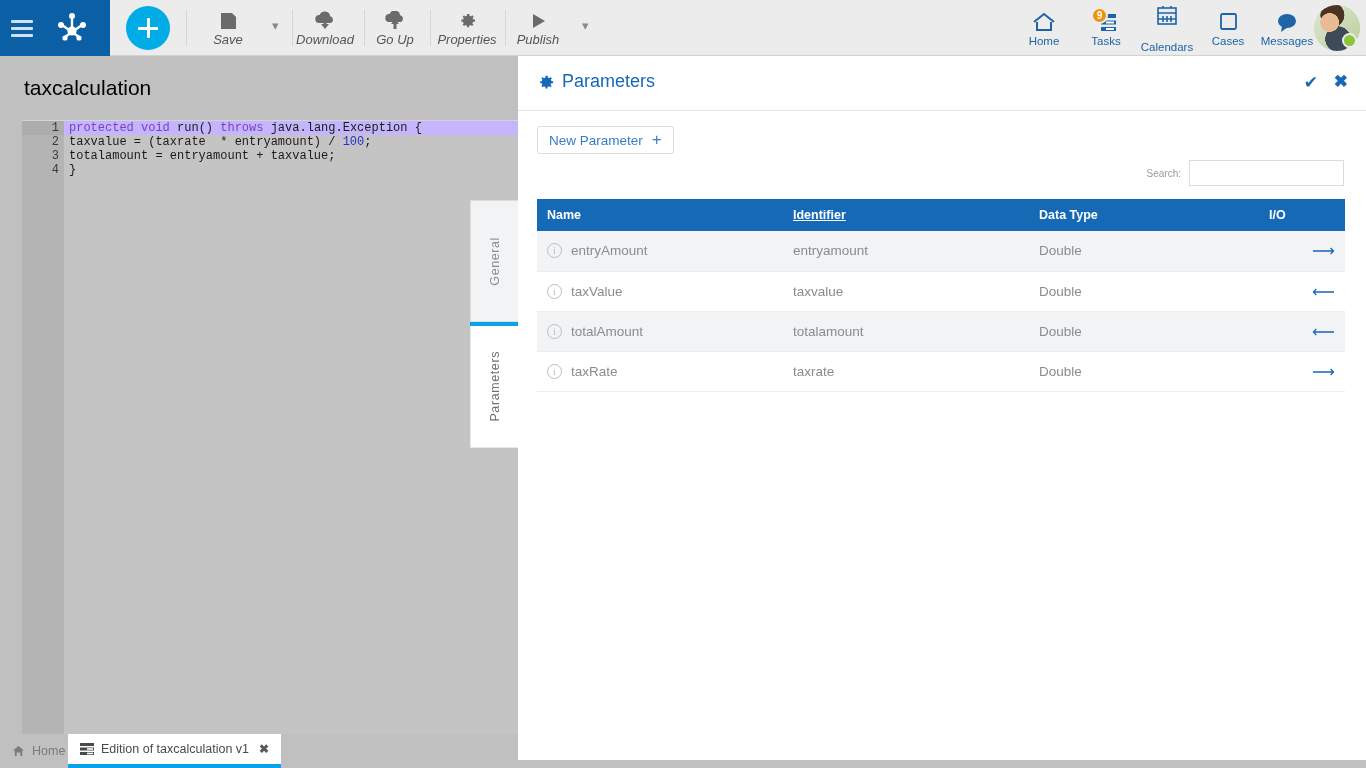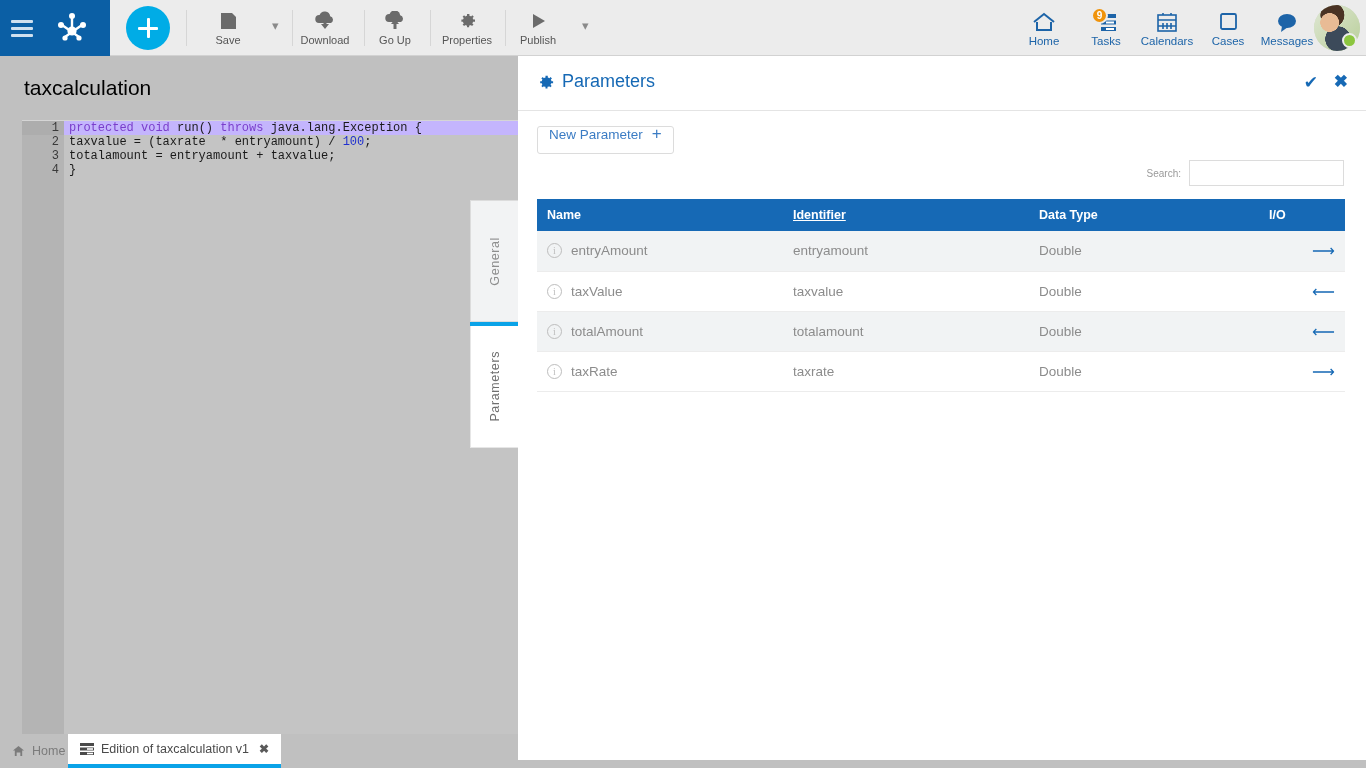--- a/index.html
+++ b/index.html
@@ -22,21 +22,21 @@
   #plusbtn { position:absolute; left:126px; top:6px; width:44px; height:44px;
              border-radius:50%; background:#00ace6; cursor:pointer; }
   #plusbtn::before, #plusbtn::after { content:""; position:absolute; background:#fff; border-radius:1px; }
   #plusbtn::before { left:12px; top:20.5px; width:20px; height:3px; }
   #plusbtn::after  { left:20.5px; top:12px; width:3px; height:20px; }
 
   .tsep { position:absolute; top:10px; width:1px; height:36px; background:#d6d6d6; }
 
   .titem { position:absolute; top:4px; height:48px; display:flex; flex-direction:column;
            align-items:center; justify-content:center; gap:2px; cursor:pointer; }
-  .titem .tlabel { font-size:11px; color:#555; line-height:12px; }
+  .titem .tlabel { font-size:13px; color:#555; line-height:12px;font-style:italic; }
   .ticon { height:22px; display:flex; align-items:center; justify-content:center; color:#6b6b6b; }
   .caret { position:absolute; top:18px; cursor:pointer; color:#8a8a8a; font-size:13px; }
 
   .ritem { position:absolute; top:3px; height:50px; width:62px; display:flex; flex-direction:column;
            align-items:center; justify-content:center; gap:1px; cursor:pointer; }
   .ritem .rlabel { font-size:11.5px; color:#1d64a8; line-height:12px; }
   .ricon { height:24px; display:flex; align-items:center; justify-content:center; color:#1d64a8; position:relative; }
   #taskbadge { position:absolute; left:-2px; top:-3px; width:17px; height:17px; border-radius:50%;
                background:#f0930a; color:#fff; font-size:10px; font-weight:bold;
                display:flex; align-items:center; justify-content:center; border:2px solid #ececec; }
@@ -85,21 +85,21 @@
   
   #rightpanel { position:absolute; left:518px; top:56px; width:848px; height:704px; background:#fff; }
   #panelhead { position:absolute; left:0; top:0; width:100%; height:55px; border-bottom:1px solid #e4e4e4; }
   #gearicon { position:absolute; left:18px; top:17px; color:#1669b5; }
   #paneltitle { position:absolute; left:44px; top:15px; font-size:18px; color:#1669b5; }
   #btn-accept { position:absolute; right:48px; top:16px; font-size:17px; color:#1669b5; cursor:pointer; }
   #btn-close  { position:absolute; right:18px; top:15px; font-size:17px; color:#1669b5; cursor:pointer; font-weight:bold; }
 
   #newparam { position:absolute; left:19px; top:70px; height:28px; padding:0 11px;
               background:#fff; border:1px solid #dcdcdc; border-radius:3px; cursor:pointer;
-              display:flex; align-items:flex-start; gap:9px; font-size:13.5px; color:#3b7cc4; }
+              display:flex; align-items:center; gap:9px; font-size:13.5px; color:#3b7cc4; }
   #newparam .plusglyph { font-size:17px; line-height:14px; color:#3b7cc4; }
 
   #searchwrap { position:absolute; right:22px; top:104px; display:flex; align-items:center; gap:8px; }
   #searchlabel { font-size:10px; color:#9a9a9a; }
   #searchinput { width:155px; height:26px; border:1px solid #dcdcdc; background:#fff;
                  font-size:13px; padding:0 6px; outline:none; }
 
   #ptable { position:absolute; left:19px; top:143px; width:808px; border-collapse:collapse; }
   #ptable th { background:#1669b5; color:#fff; font-size:12.5px; text-align:left;
                padding:8px 10px; font-weight:bold; height:32px; }
@@ -227,21 +227,21 @@
         <rect x="8" y="9.5" width="15" height="4" fill="#1d64a8"></rect>
         <rect x="8" y="16" width="15" height="4" fill="#1d64a8"></rect>
         <rect x="13" y="10.5" width="8" height="2" fill="#fff"></rect>
         <rect x="13" y="17" width="8" height="2" fill="#fff"></rect>
       </svg>
       <div id="taskbadge">9</div>
     </div>
     <div class="rlabel">Tasks</div>
   </div>
 
-  <div class="ritem" style="left:1133px; width:68px;">
+  <div class="ritem" style="left:1133px; width:68px;justify-content:space-between;">
     <div class="ricon">
       <svg width="24" height="22" viewBox="0 0 24 22" fill="none" stroke="#1d64a8" stroke-width="1.6">
         <rect x="3" y="4" width="18" height="16"></rect>
         <path d="M3 9h18M8 4V2M16 4V2M8 12v6M12 12v6M16 12v6M3 15h18"></path>
       </svg>
     </div>
     <div class="rlabel">Calendars</div>
   </div>
 
   <div class="ritem" style="left:1197px;">

